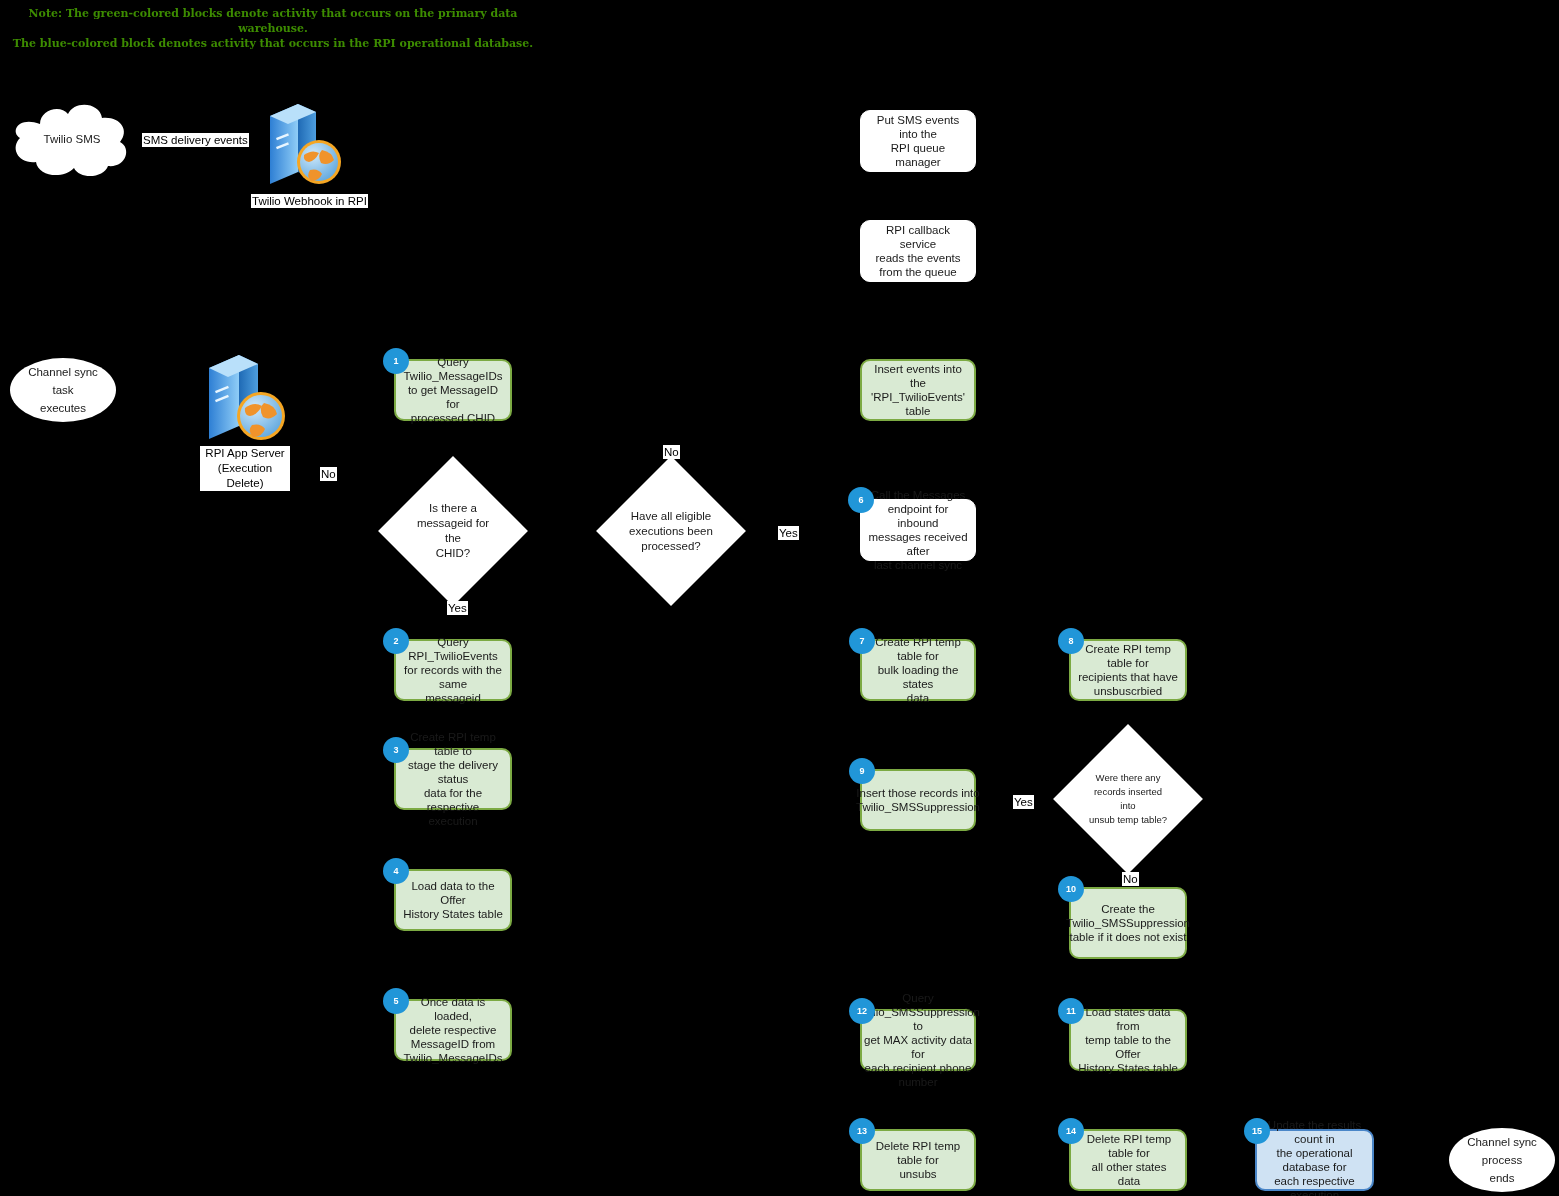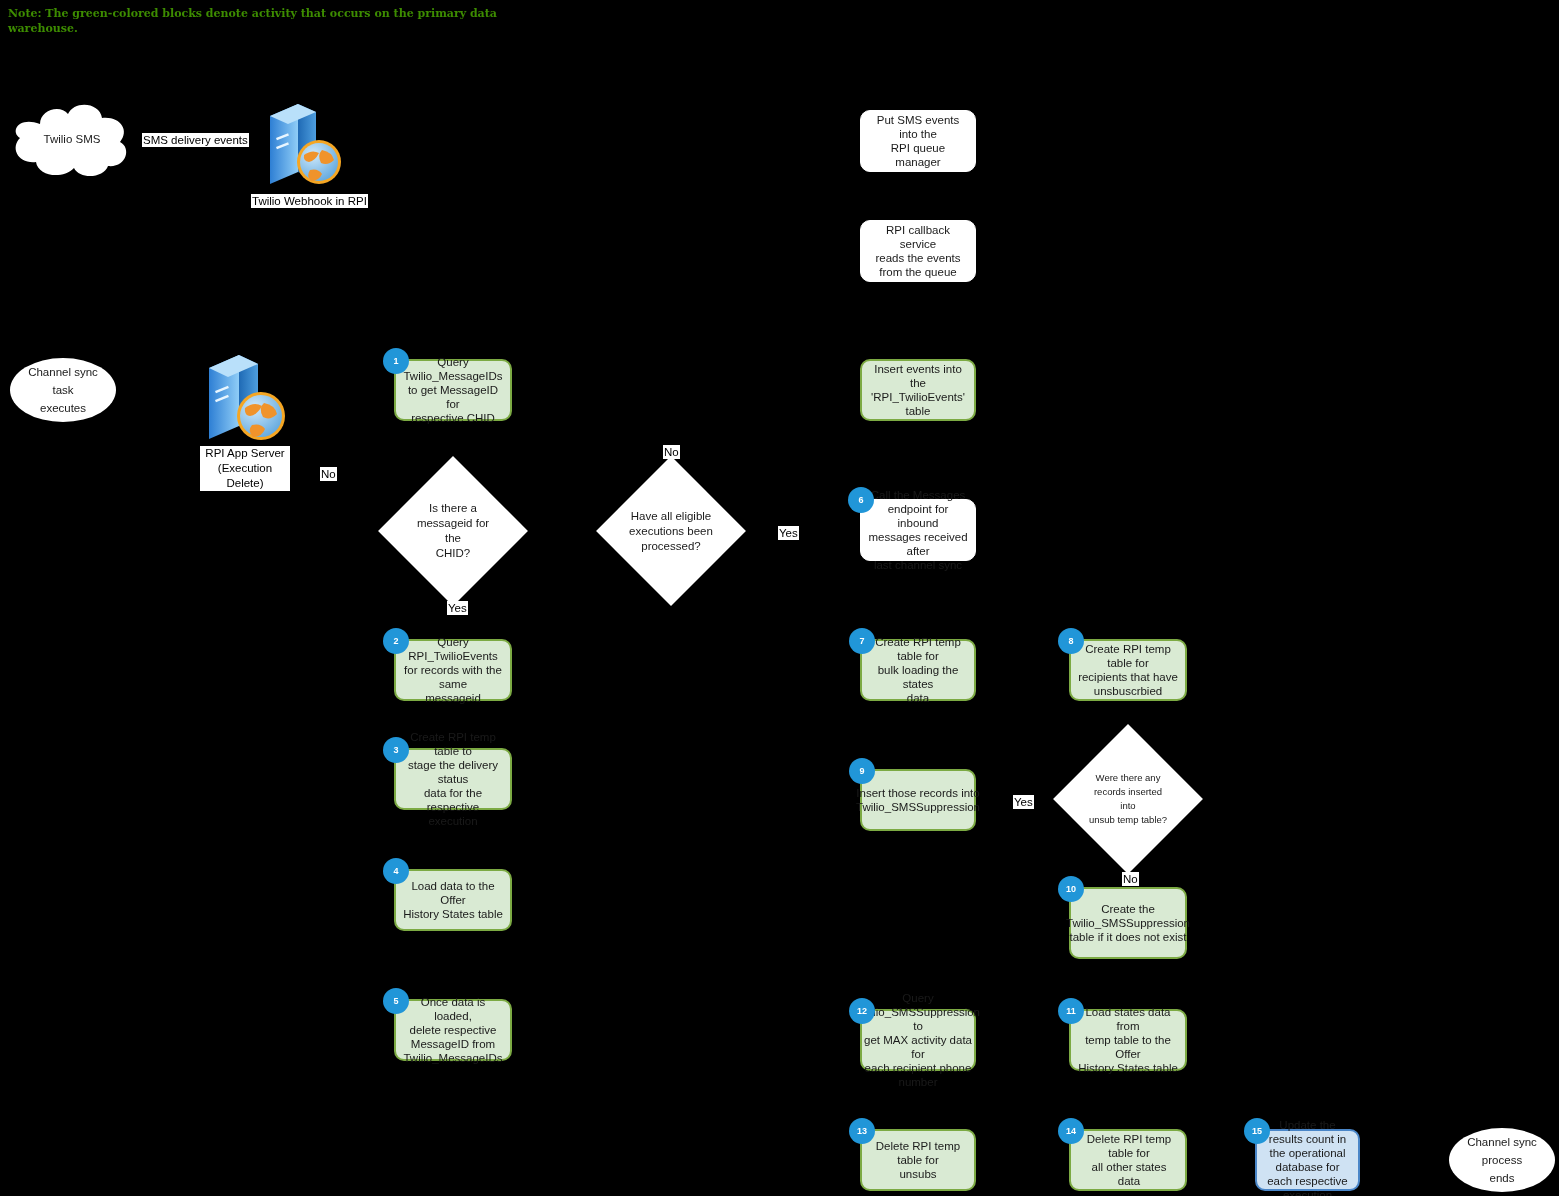--- a/index.html
+++ b/index.html
@@ -19,21 +19,21 @@
     position: absolute;
     left: 8px;
     top: 6px;
     width: 530px;
     color: #3d8c00;
     font-family: "DejaVu Serif", serif;
     font-weight: bold;
     font-size: 11px;
     line-height: 15px;
   }
-  .note-line-1 { display: block; text-align: left; }
+  .note-line-1 { display: block; text-align: center; }
   .note-line-2 { display: block; text-align: center; }
 
   
   .pbox {
     position: absolute;
     box-sizing: border-box;
     border-radius: 10px;
     display: flex;
     align-items: center;
     justify-content: center;
@@ -144,20 +144,21 @@
   
   .server { position: absolute; }
 </style>
 </head>
 <body>
 
 <div id="canvas">
 
   <div class="note">
     <span class="note-line-1">Note: The green-colored blocks denote activity that occurs on the primary data warehouse.</span>
+    <span class="note-line-2">The blue-colored block denotes activity that occurs in the RPI operational database.</span>
   </div>
 
   <div class="cloud" style="left:8px; top:98px; width:128px; height:82px;">
     <svg width="128" height="82" viewBox="0 0 128 82">
       <path d="M32 26 C32 12, 52 6, 60 16 C66 2, 92 4, 94 20 C112 18, 122 32, 112 44
                C124 50, 118 70, 100 68 C96 80, 72 82, 66 70 C54 82, 30 78, 28 64
                C10 66, 2 50, 12 40 C2 34, 10 18, 32 26 Z" fill="#ffffff"></path>
     </svg>
     <div class="ctext">Twilio SMS</div>
   </div>
@@ -256,21 +257,21 @@
       <span>Insert events into the</span><br>
       <span>'RPI_TwilioEvents' table</span>
     </span>
   </div>
 
   <div class="pbox green" style="left:394px; top:359px; width:118px; height:62px;">
     <div class="badge">1</div>
     <span class="txt">
       <span>Query Twilio_MessageIDs</span><br>
       <span>to get MessageID for</span><br>
-      <span>respective CHID</span>
+      <span>processed CHID</span>
     </span>
   </div>
 
   <div class="diamond" style="left:400px; top:478px; width:106px; height:106px;">
     <div class="shape"></div>
     <div class="dtext">
       <span>
         <span>Is there a</span><br>
         <span>messageid for the</span><br>
         <span>CHID?</span>
@@ -416,21 +417,21 @@
   </div>
 
   <div class="pbox green" style="left:1069px; top:1129px; width:118px; height:62px;padding-left:8px;">
     <div class="badge">14</div>
     <span class="txt">
       <span>Delete RPI temp table for</span><br>
       <span>all other states data</span>
     </span>
   </div>
 
-  <div class="pbox blue" style="left:1255px; top:1129px; width:105px; height:62px;">
+  <div class="pbox blue" style="left:1255px; top:1129px; width:119px; height:62px;">
     <div class="badge">15</div>
     <span class="txt">
       <span>Update the results count in</span><br>
       <span>the operational database for</span><br>
       <span>each respective execution</span>
     </span>
   </div>
 
   <div class="ellipse" style="left:1449px; top:1128px; width:106px; height:64px;">
     <span>

